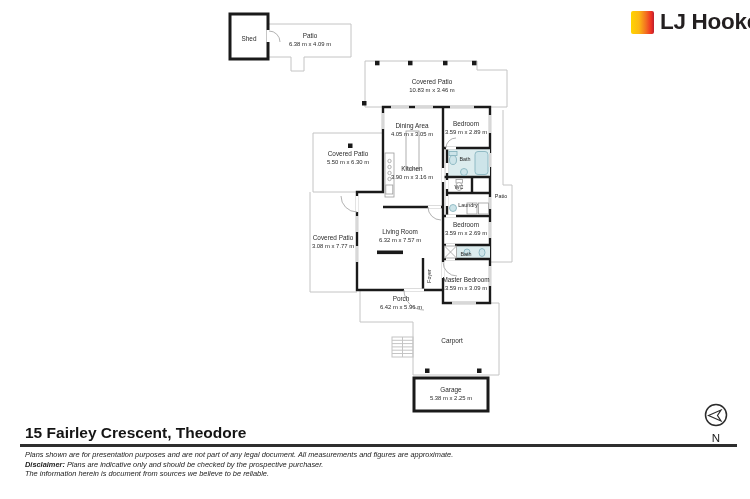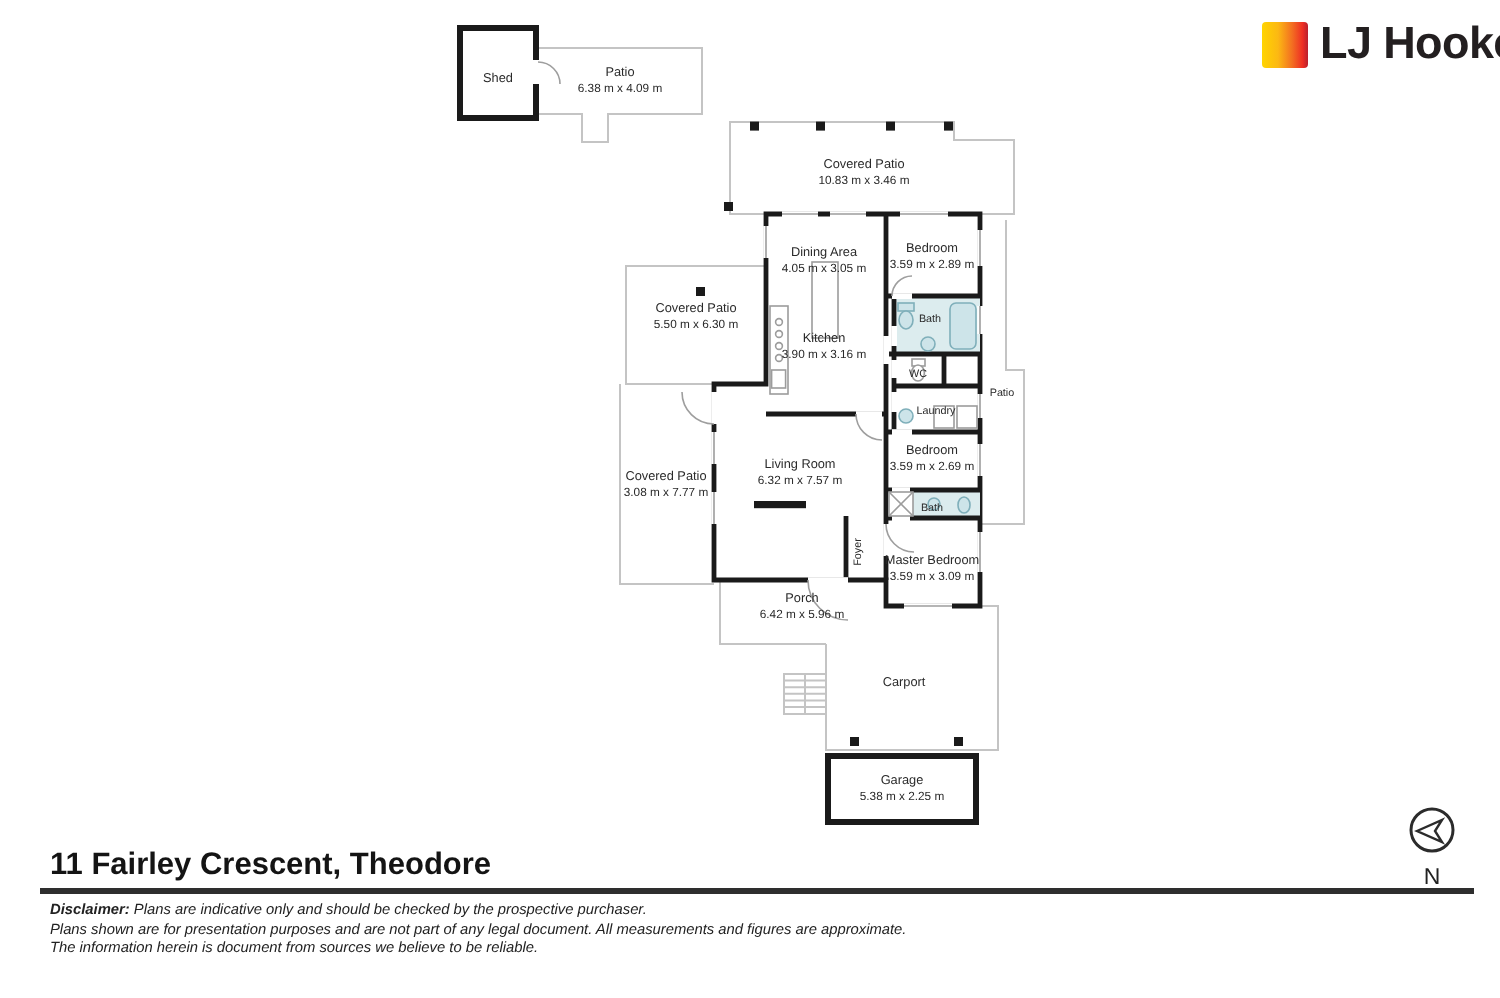--- a/index.html
+++ b/index.html
@@ -216,19 +216,19 @@
   <div class="logo-mark"></div>
   <div class="logo-text">LJ Hooker</div>
 </div>
 
 <svg class="compass" width="30" height="44" viewBox="0 0 30 44">
   <circle cx="15" cy="14" r="10.5" fill="none" stroke="#2b2b2b" stroke-width="1.5"></circle>
   <path d="M7.5,14.5 L20,9 L16.5,14.5 L20,20 Z" fill="none" stroke="#2b2b2b" stroke-width="1.2"></path>
   <text class="ntext" x="15" y="41">N</text>
 </svg>
 
-<div class="addr">11 Fairley Crescent, Theodore</div>
+<div class="addr">15 Fairley Crescent, Theodore</div>
 <div class="rule"></div>
 <div class="disc">
+  <div>Plans shown are for presentation purposes and are not part of any legal document.  All measurements and figures are approximate.</div>
   <div><span class="dlabel">Disclaimer:</span> <span>Plans are indicative only and should be checked by the prospective purchaser.</span></div>
-  <div>Plans shown are for presentation purposes and are not part of any legal document.  All measurements and figures are approximate.</div>
   <div>The information herein is document from sources we believe to be reliable.</div>
 </div>
 
 </body></html>

